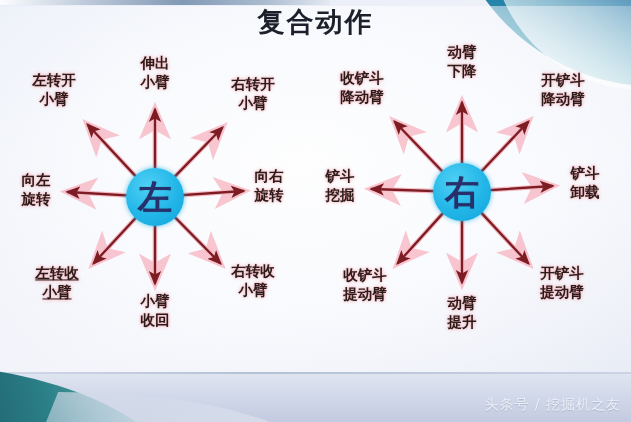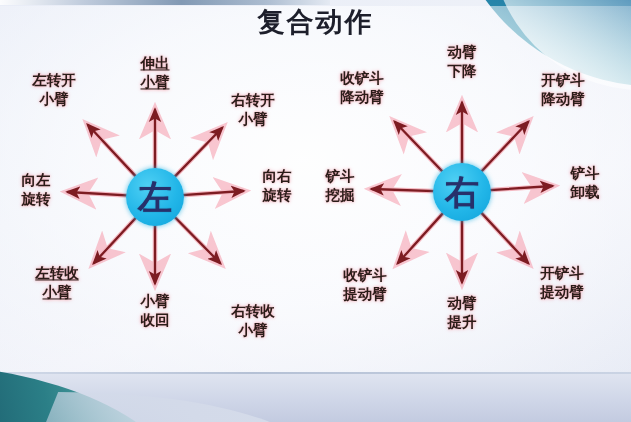--- a/index.html
+++ b/index.html
@@ -208,35 +208,35 @@
   </svg>
 
   <div class="hub hub-left">
     <span class="hub-char">左</span>
   </div>
   <div class="hub hub-right">
     <span class="hub-char">右</span>
   </div>
 
   <div id="label-layer">
-      <div class="lbl" style="left: 155px; top: 73px; text-decoration: underline;">伸出
+      <div class="lbl" style="left: 155px; top: 73px;">伸出
 小臂</div>
       <div class="lbl" style="left: 54px; top: 90px; text-align: center;">左转开
 小臂</div>
-      <div class="lbl" style="left: 253px; top: 94px; margin-top: 16px;">右转开
+      <div class="lbl" style="left: 253px; top: 94px;">右转开
 小臂</div>
       <div class="lbl" style="left: 36px; top: 190px; text-align: center;">向左
 旋转</div>
-      <div class="lbl" style="left: 277px; top: 186px;">向右
+      <div class="lbl" style="left: 269px; top: 186px;">向右
 旋转</div>
       <div class="lbl" style="left: 57px; top: 283px; text-decoration: underline;">左转收
 小臂</div>
       <div class="lbl" style="left: 155px; top: 311px;">小臂
 收回</div>
-      <div class="lbl" style="left: 253px; top: 281px; margin-top: 40px;">右转收
+      <div class="lbl" style="left: 253px; top: 281px;">右转收
 小臂</div>
       <div class="lbl" style="left: 462px; top: 62px;">动臂
 下降</div>
       <div class="lbl" style="left: 362px; top: 88px;">收铲斗
 降动臂</div>
       <div class="lbl" style="left: 563px; top: 90px;">开铲斗
 降动臂</div>
       <div class="lbl" style="left: 340px; top: 186px;">铲斗
 挖掘</div>
       <div class="lbl" style="left: 585px; top: 183px;">铲斗
@@ -247,13 +247,14 @@
 提升</div>
       <div class="lbl" style="left: 562px; top: 283px;">开铲斗
 提动臂</div>
     </div>
 
   <div class="bg-divider"></div>
   <div class="bg-bottom-band"></div>
   <div class="bg-corner-bl"></div>
   <div class="bg-corner-bl2"></div>
 
+  <div class="watermark">头条号 / 挖掘机之友</div>
 </div>
 
 </body></html>

